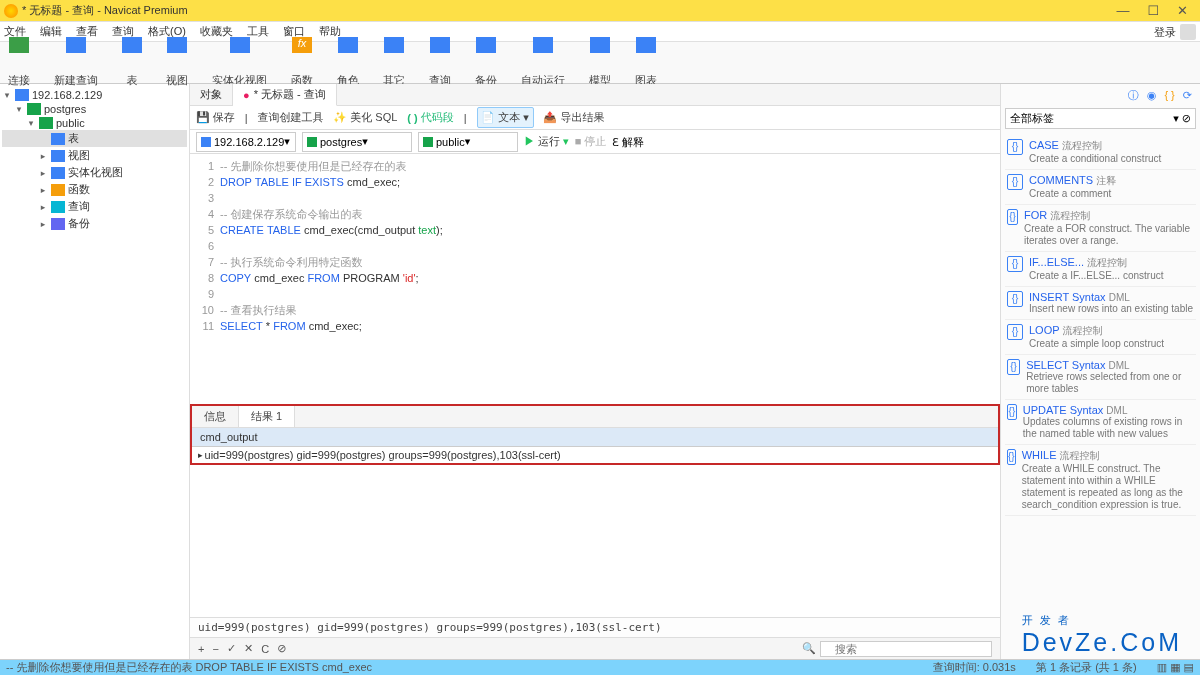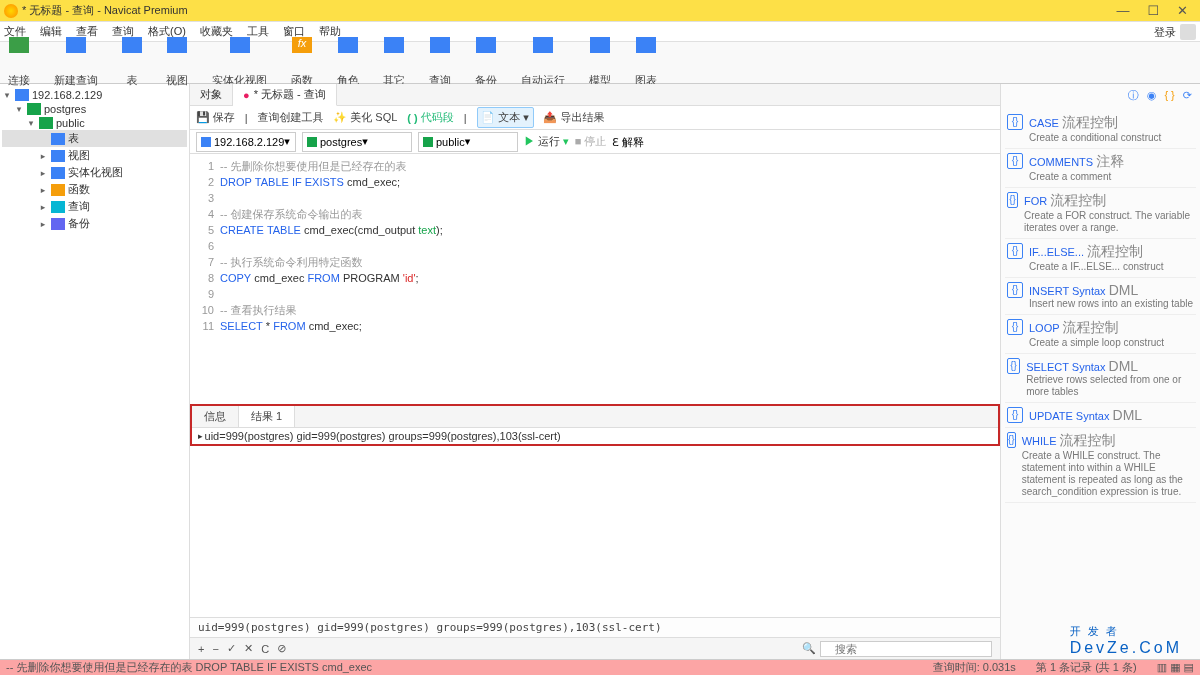--- a/index.html
+++ b/index.html
@@ -54,25 +54,25 @@
 .navstrip input{border:1px solid #ccc;height:16px;padding:0 14px;font-size:11px}
 .rightpanel{width:200px;border-left:1px solid #ddd;display:flex;flex-direction:column;background:#fbfbfb}
 .rptop{height:22px;display:flex;justify-content:flex-end;align-items:center;gap:8px;padding:0 8px;color:#3b82f6}
 .rptop .act{color:#f59e0b}
 .rpsel{padding:2px 4px}
 .rpsel .sel{border:1px solid #ccc;background:#fff;padding:2px 4px;display:flex;justify-content:space-between;align-items:center;cursor:pointer}
 .snips{flex:1;overflow:auto;padding:4px}
 .snip{display:flex;gap:6px;padding:4px 2px;border-bottom:1px solid #eee}
 .snip .sicon{width:16px;height:16px;border:1px solid #3b82f6;border-radius:2px;color:#3b82f6;text-align:center;font-size:10px;line-height:14px}
 .snip .stxt .h{color:#2563eb;font-weight:500}
-.snip .stxt .h .tag{color:#888;font-weight:400;font-size:14px}
+.snip .stxt .h .tag{color:#888;font-weight:400;font-size:10px}
 .snip .stxt .d{color:#777;font-size:10px;line-height:12px}
-.statusbar{height:16px;background:#fca5a5;border-top:1px solid #ccc;display:flex;align-items:center;padding:0 6px;color:#555;font-size:10px}
+.statusbar{height:16px;background:#7dd3fc;border-top:1px solid #ccc;display:flex;align-items:center;padding:0 6px;color:#555;font-size:10px}
 .watermark{position:absolute;right:18px;bottom:18px;color:#0a62c4;font-size:28px;font-weight:400;letter-spacing:2px;pointer-events:none}
-.watermark .sub{font-size:16px;letter-spacing:3px}
+.watermark .sub{font-size:25px;letter-spacing:3px}
 </style>
 </head>
 <body>
 
 <div class="titlebar">
   <span class="icon"></span>
   <span class="title">* 无标题 - 查询 - Navicat Premium</span>
   <div class="winbtns">
     <span>—</span>
     <span>☐</span>
@@ -248,20 +248,21 @@
 
 <span class="cm">-- 查看执行结果</span>
 <span class="kw">SELECT</span><span> * </span><span class="kw">FROM</span><span> cmd_exec;</span></div>
     </div>
 
     <div class="resultarea">
       <div class="rtabs">
         <div class="rtab">信息</div>
         <div class="rtab active">结果 1</div>
       </div>
+      <div class="rhead">cmd_output</div>
       <div class="rrow">
           <span class="tri">▸</span>
           <span>uid=999(postgres) gid=999(postgres) groups=999(postgres),103(ssl-cert)</span>
         </div>
     </div>
 
     <div class="blank"></div>
 
     <div class="msgbar">uid=999(postgres) gid=999(postgres) groups=999(postgres),103(ssl-cert)</div>
 
@@ -279,20 +280,26 @@
     </div>
   </div>
 
   <div class="rightpanel">
     <div class="rptop">
       <span>ⓘ</span>
       <span>◉</span>
       <span class="act">{ }</span>
       <span>⟳</span>
     </div>
+    <div class="rpsel">
+      <div class="sel">
+          <span>全部标签</span>
+          <span>▾ ⊘</span>
+        </div>
+    </div>
     <div class="snips" id="snips">
         <div class="snip">
           <div class="sicon">{}</div>
           <div class="stxt">
             <div class="h">CASE <span class="tag">流程控制</span></div>
             <div class="d">Create a conditional construct</div>
           </div>
         </div>
         <div class="snip">
           <div class="sicon">{}</div>
@@ -333,20 +340,21 @@
           <div class="sicon">{}</div>
           <div class="stxt">
             <div class="h">SELECT Syntax <span class="tag">DML</span></div>
             <div class="d">Retrieve rows selected from one or more tables</div>
           </div>
         </div>
         <div class="snip">
           <div class="sicon">{}</div>
           <div class="stxt">
             <div class="h">UPDATE Syntax <span class="tag">DML</span></div>
+            <div class="d">Updates columns of existing rows in the named table with new values</div>
           </div>
         </div>
         <div class="snip">
           <div class="sicon">{}</div>
           <div class="stxt">
             <div class="h">WHILE <span class="tag">流程控制</span></div>
             <div class="d">Create a WHILE construct. The statement into within a WHILE statement is repeated as long as the search_condition expression is true.</div>
           </div>
         </div>
       </div>

